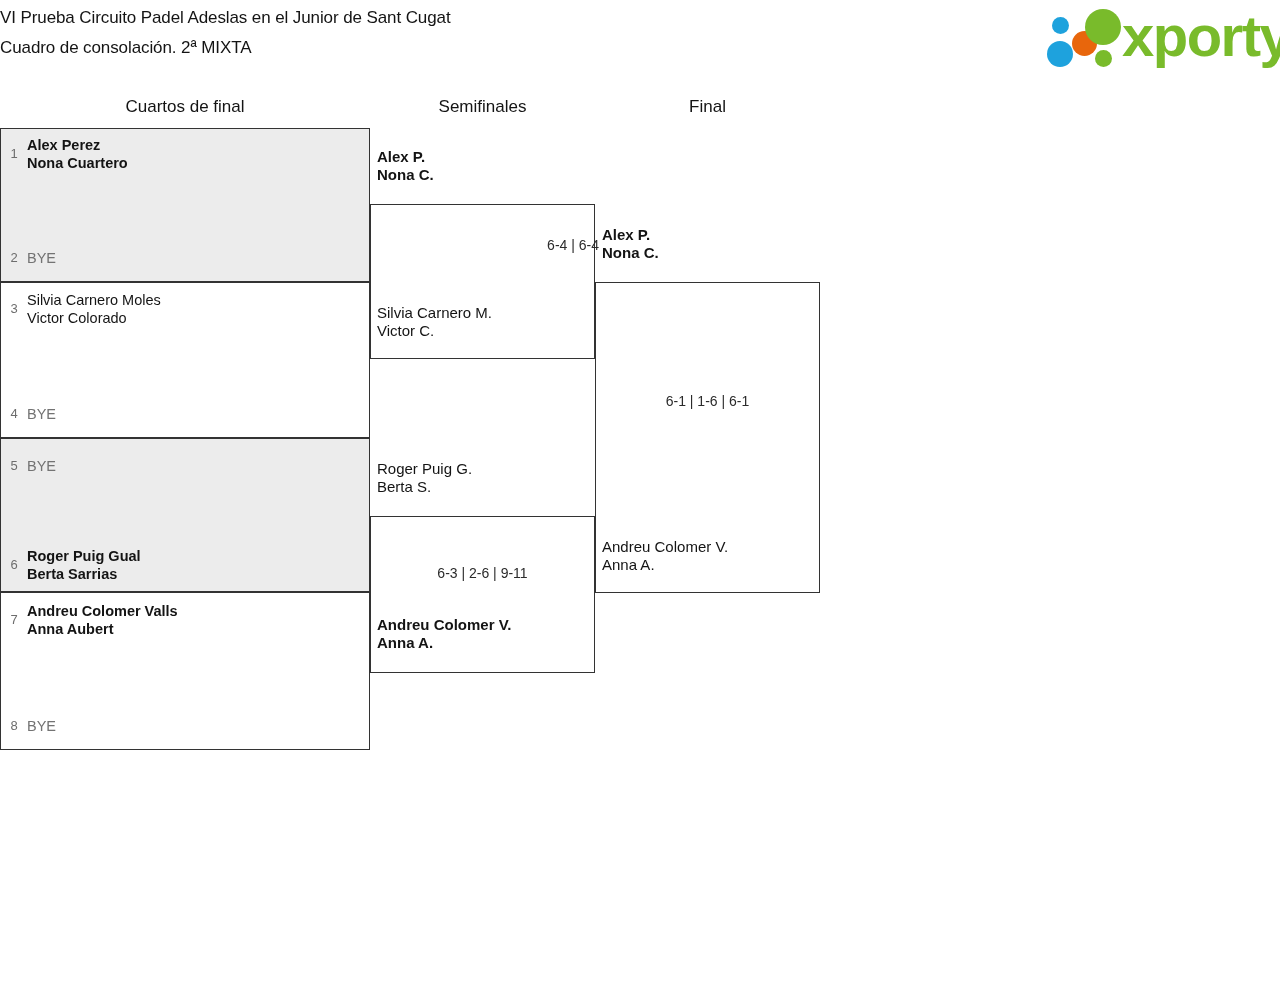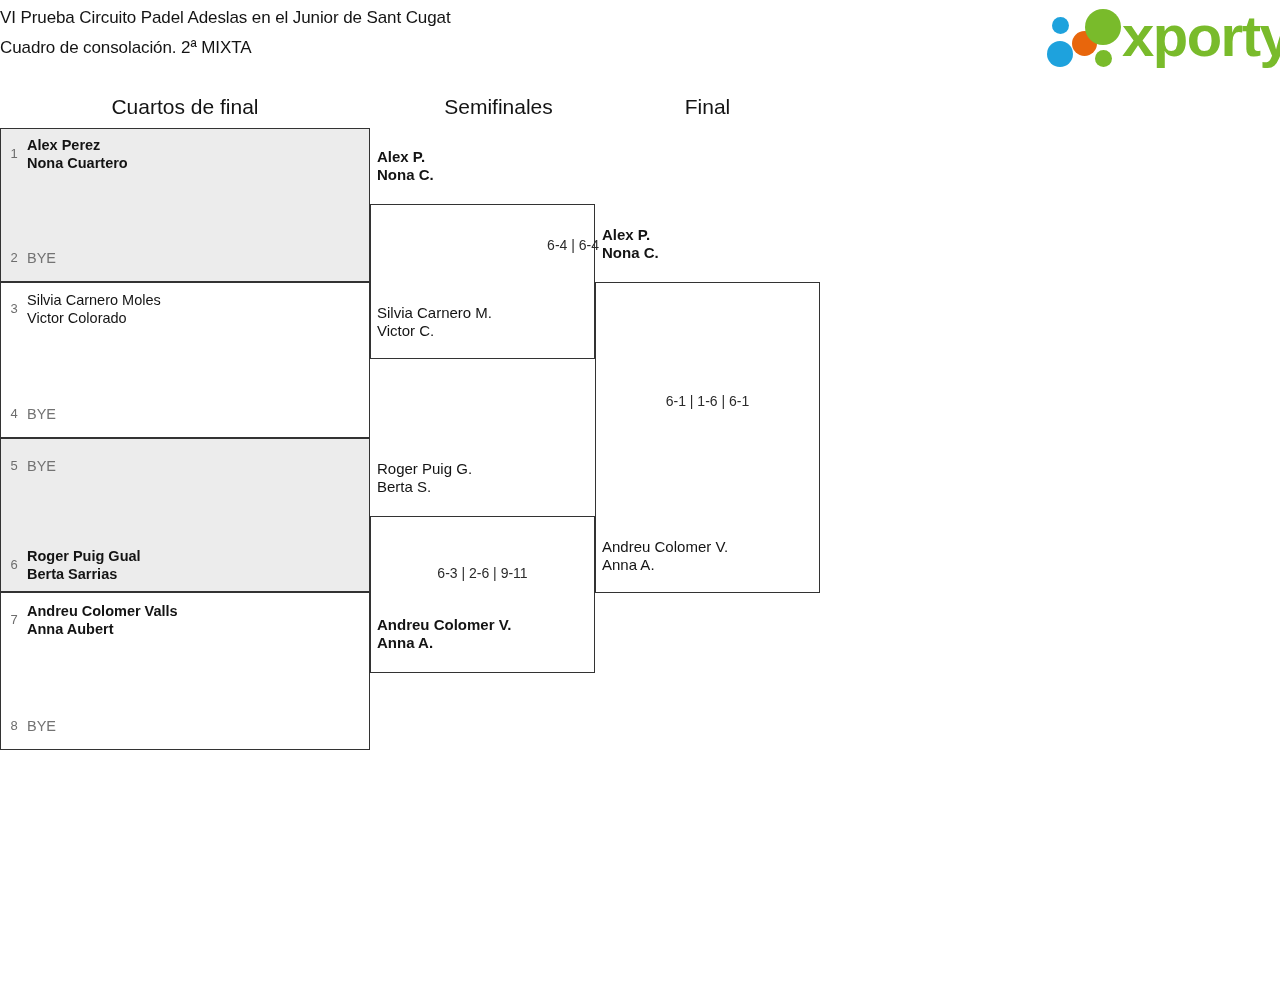--- a/index.html
+++ b/index.html
@@ -57,28 +57,28 @@
     font-size: 58px;
     line-height: 62px;
     font-weight: 700;
     color: #79bb2b;
     letter-spacing: -1.5px;
   }
 
   
   .round-header {
     position: absolute;
-    font-size: 21px;
+    font-size: 17px;
     line-height: 22px;
     color: #141414;
     text-align: center;
     white-space: nowrap;
   }
   .rh-0 { left: 0px;   top: 96px; width: 370px; }
-  .rh-1 { left: 386px; top: 96px; width: 225px; }
+  .rh-1 { left: 370px; top: 96px; width: 225px; }
   .rh-2 { left: 595px; top: 96px; width: 225px; }
 
   
   .bracket { position: absolute; left: 0; top: 0; width: 1280px; height: 982px; }
 
   .r1-box {
     position: absolute;
     left: 0px;
     width: 370px;
     box-sizing: border-box;

